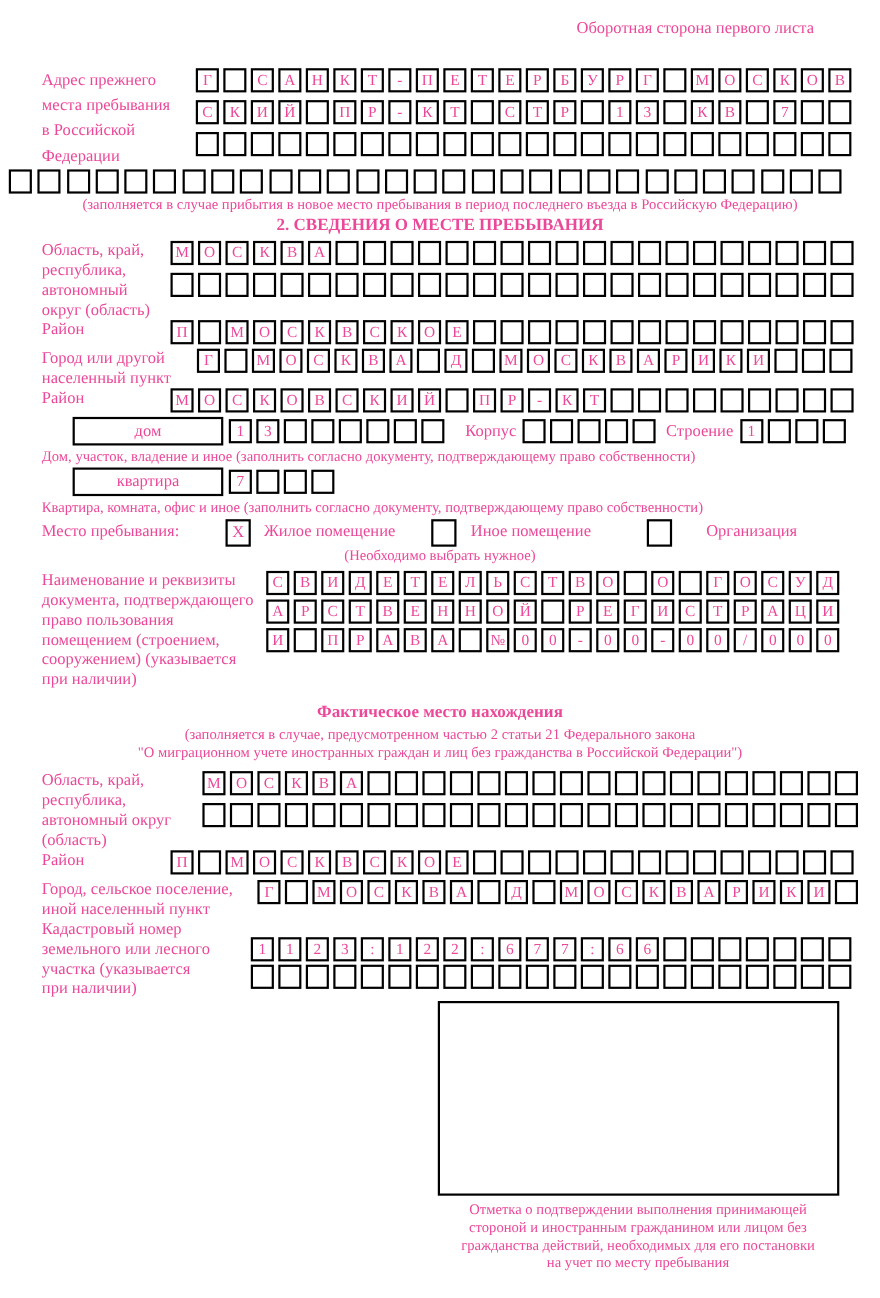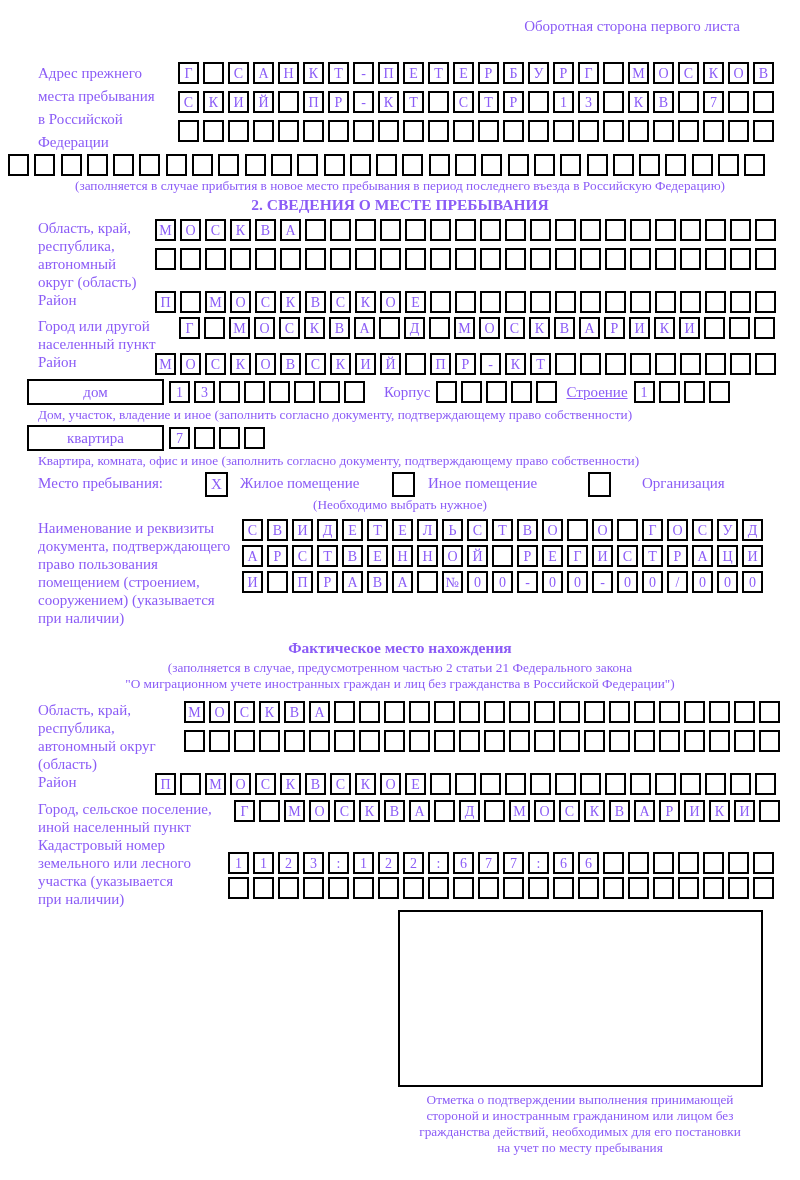--- a/index.html
+++ b/index.html
@@ -1,19 +1,19 @@
 <!DOCTYPE html>
 <html><head>
 <meta charset="utf-8">
 <style>
   html,body{margin:0;padding:0;background:#fff;}
   .page{
     position:relative;
     width:800px;height:1180px;
-    background:#fff;color:#8b5cf6;
+    background:#fff;color:#ec4899;
     font-family:"Liberation Serif","DejaVu Serif",serif;
     font-size:15px;
     overflow:hidden;
   }
   .header-note{padding:18px 60px 0 0;text-align:right;height:18px;}
   .fr{display:flex;align-items:flex-start;}
   .flabel{margin-left:38px;line-height:18px;white-space:pre-line;flex:0 0 auto;}
   .lh23{line-height:23px;}
   .lw140{width:140px;} .lw117{width:117px;} .lw141{width:141px;}
   .lw204{width:204px;} .lw146{width:146px;} .lw196{width:196px;} .lw190{width:190px;}
@@ -25,21 +25,21 @@
     border:2px solid #000;
     display:flex;align-items:center;justify-content:center;
     font-size:14px;line-height:17px;background:#fff;
   }
   .full-row{margin-left:8px;gap:5.3px;}
   .caption{font-size:13.3px;line-height:15px;}
   .cap-center{text-align:center;}
   .cap-left{margin-left:38px;}
   .pre{white-space:pre-line;}
   .sec-title{font-weight:bold;font-size:15.5px;text-align:center;line-height:19px;}
-  .house-row{display:flex;align-items:center;margin-left:27px;height:26px;}
+  .house-row{display:flex;align-items:center;margin-left:66px;height:26px;}
   .namebox{
     box-sizing:border-box;height:26px;border:2px solid #000;
     display:flex;align-items:center;justify-content:center;background:#fff;
   }
   .nb137{width:137px;} .nb165{width:137px;}
   .inline-label{white-space:nowrap;}
   .check-row{position:relative;height:25px;}
   .check-row .pos{position:absolute;top:0;}
   .check-row .txt{top:3px;position:absolute;white-space:nowrap;}
   .checkbox{
@@ -357,21 +357,21 @@
         <span class="cell"></span>
       </div>
     <div class="inline-label" style="margin-left:19px;">Корпус</div>
     <div class="cellrow" style="margin-left:6px;">
         <span class="cell"></span>
         <span class="cell"></span>
         <span class="cell"></span>
         <span class="cell"></span>
         <span class="cell"></span>
       </div>
-    <div class="inline-label" style="margin-left:9px;text-decoration:underline;">Строение</div>
+    <div class="inline-label" style="margin-left:9px;">Строение</div>
     <div class="cellrow" style="margin-left:6px;">
         <span class="cell">1</span>
         <span class="cell"></span>
         <span class="cell"></span>
         <span class="cell"></span>
       </div>
   </div>
   <div class="caption cap-left mt2">Дом, участок, владение и иное (заполнить согласно документу, подтверждающему право собственности)</div>
 
   <div class="house-row mt3">

